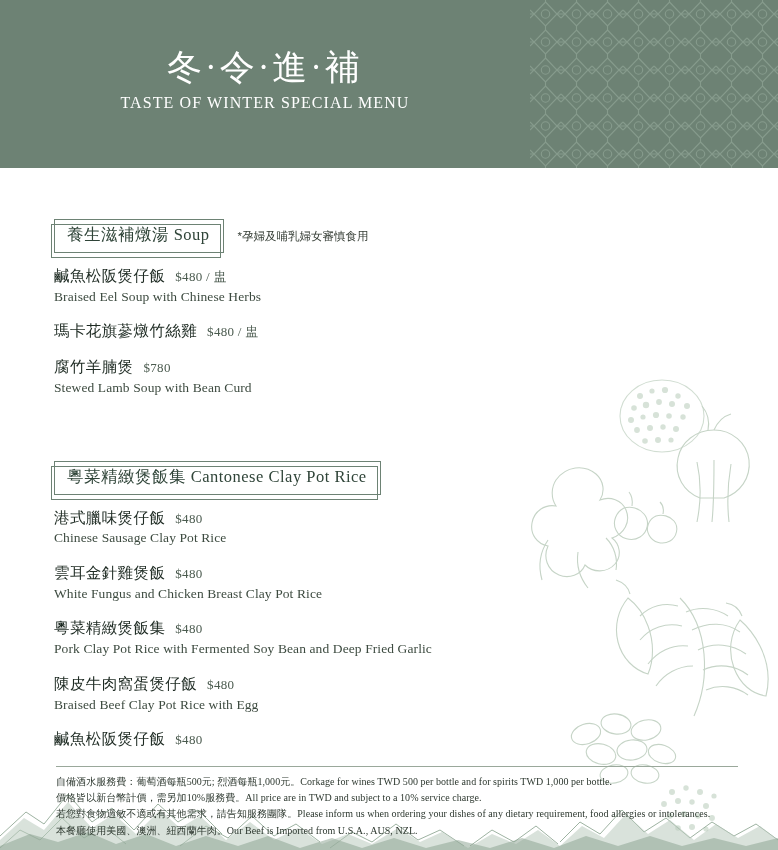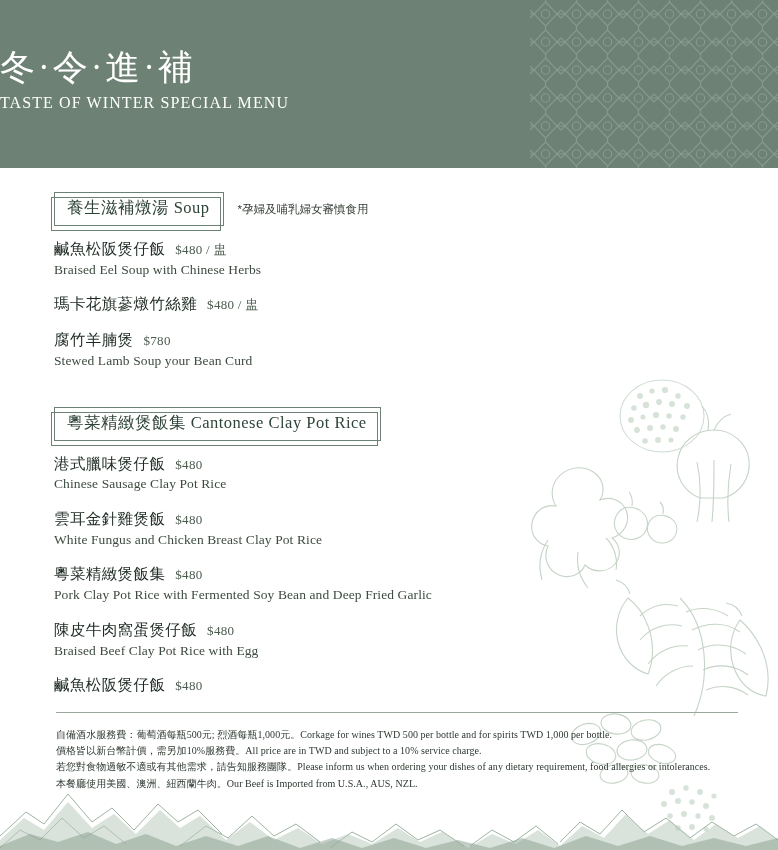--- a/index.html
+++ b/index.html
@@ -28,20 +28,21 @@
     height: 168px;
     opacity: 0.5;
   }
   .header-inner {
     position: absolute;
     left: 0; top: 0;
     width: 530px;
     height: 168px;
     display: flex;
     flex-direction: column;
+    align-items: center;
     justify-content: center;
   }
   .title-cn {
     font-family: "Liberation Serif", serif;
     font-size: 35px;
     letter-spacing: 3px;
     color: #ffffff;
     font-weight: normal;
     margin: 0 0 6px 0;
     line-height: 1.15;
@@ -85,20 +86,21 @@
   .section-head {
     display: flex;
     align-items: baseline;
     margin: 0 0 6px 0;
   }
   .section-banner {
     position: relative;
     display: inline-block;
     padding: 4px 13px 6px 12px;
     border: 1px solid #6d8274;
+    margin-top: 27px;
   }
   .section-banner::before {
     content: "";
     position: absolute;
     left: -4px; top: 4px;
     width: 100%; height: 100%;
     border: 1px solid #6d8274;
     z-index: -1;
   }
   .section-banner-text {
@@ -148,21 +150,21 @@
     line-height: 1.25;
   }
 
   .section-gap { height: 20px; }
 
   
   .footnotes {
     position: relative;
     z-index: 3;
     margin: 14px 40px 0 56px;
-    padding-top: 14px;
+    padding-top: 7px;
     border-top: 1px solid #9aa89b;
   }
   .footnote {
     font-family: "Liberation Serif", serif;
     font-size: 10px;
     color: #2d382f;
     line-height: 1.62;
     letter-spacing: 0.05px;
   }
 
@@ -324,21 +326,21 @@
             <span class="dish-cn">瑪卡花旗蔘燉竹絲雞</span>
             <span class="dish-price">$480 / 盅</span>
           </div>
         </div>
 
         <div class="dish">
           <div class="dish-line1">
             <span class="dish-cn">腐竹羊腩煲</span>
             <span class="dish-price">$780</span>
           </div>
-          <div class="dish-en">Stewed Lamb Soup your Bean Curd</div>
+          <div class="dish-en">Stewed Lamb Soup with Bean Curd</div>
         </div>
       </div>
     </div>
 
     <div class="section-gap"></div>
 
     <div>
       <div class="section-head">
         <span class="section-banner">
           <span class="section-banner-text">粵菜精緻煲飯集 Cantonese Clay Pot Rice</span>

